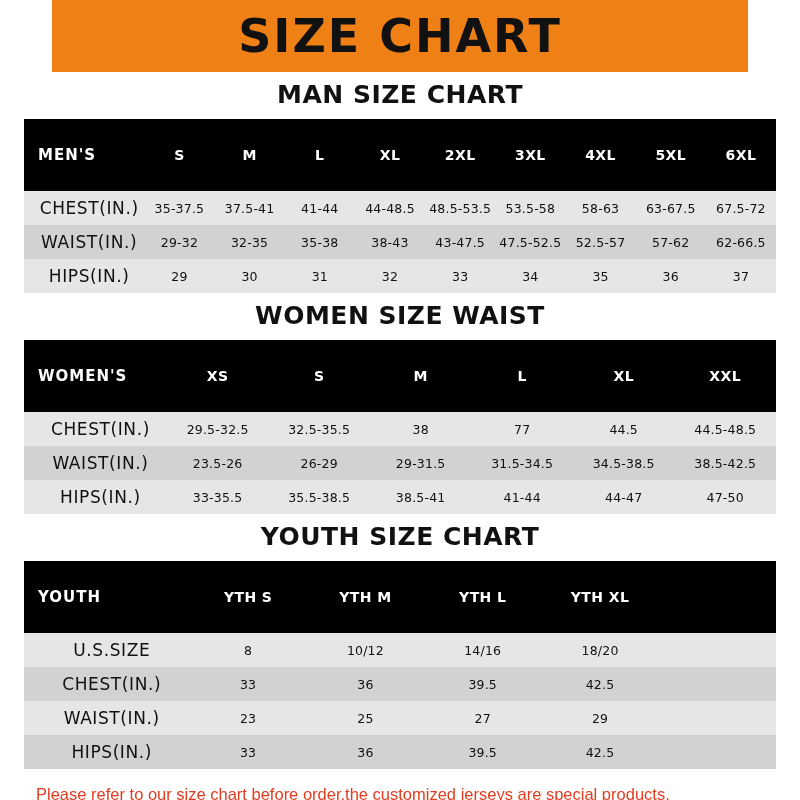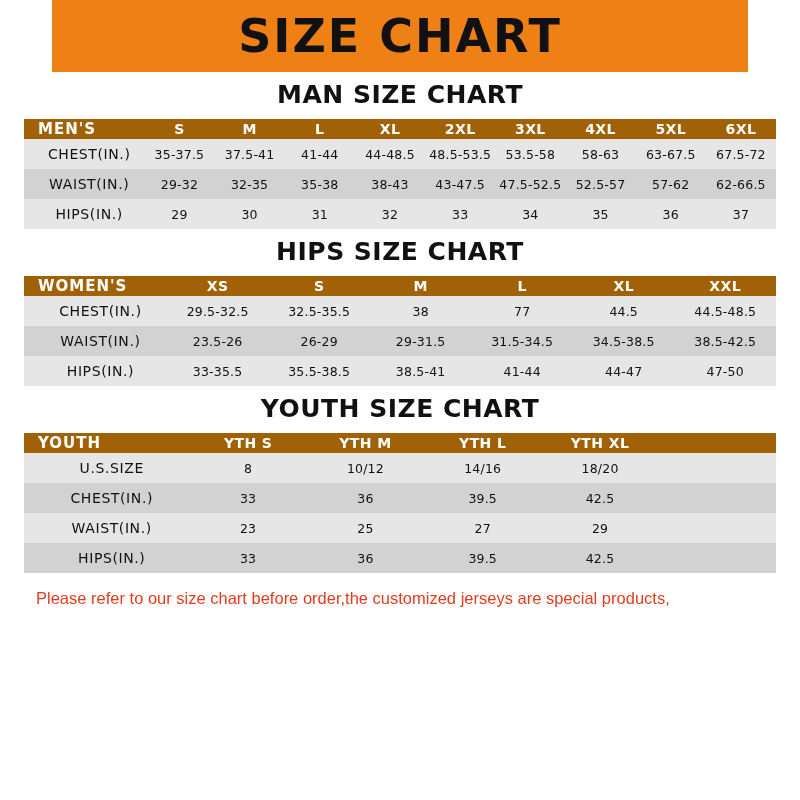--- a/index.html
+++ b/index.html
@@ -62,24 +62,24 @@
     margin: 8px 0 10px 0;
   }
   table.size-table {
     width: 100%;
     border-collapse: collapse;
     table-layout: fixed;
     font-size: 12.5px;
     color: #111111;
   }
   table.size-table th {
-    background: #a16207;
+    background: #000000;
     color: #ffffff;
     font-weight: bold;
-    padding: 1px 2px;
+    padding: 27px 2px;
     text-align: center;
     font-size: 14px;
     letter-spacing: 0.4px;
     margin-top: 12px;
   }
   table.size-table th.rowhead {
     text-align: left;
     padding-left: 14px;
     font-size: 15px;
     letter-spacing: 1px;
@@ -87,21 +87,21 @@
   table.size-table td {
     padding: 7px 2px;
     text-align: center;
     font-size: 12.5px;
     letter-spacing: 0.2px;
   }
   table.size-table td.rowhead {
     text-align: center;
     font-weight: normal;
     letter-spacing: 0.6px;
-    font-size: 14px;
+    font-size: 17px;
     padding-left: 12px;
   }
   tr.band-light td { background: #e6e6e6; }
   tr.band-dark td  { background: #d2d2d2; }
 
   
   .men col.c0 { width: 16%; }
   .women col.c0 { width: 19%; }
   .youth col.c0 { width: 22%; }
 
@@ -191,21 +191,21 @@
           <td>34</td>
           <td>35</td>
           <td>36</td>
           <td>37</td>
         </tr>
       </tbody>
     </table>
   </div>
 
   <div class="section">
-    <div class="section-title">HIPS SIZE CHART</div>
+    <div class="section-title">WOMEN SIZE WAIST</div>
     <table class="size-table women">
       <colgroup>
         <col class="c0">
           <col>
           <col>
           <col>
           <col>
           <col>
           <col>
       </colgroup>

